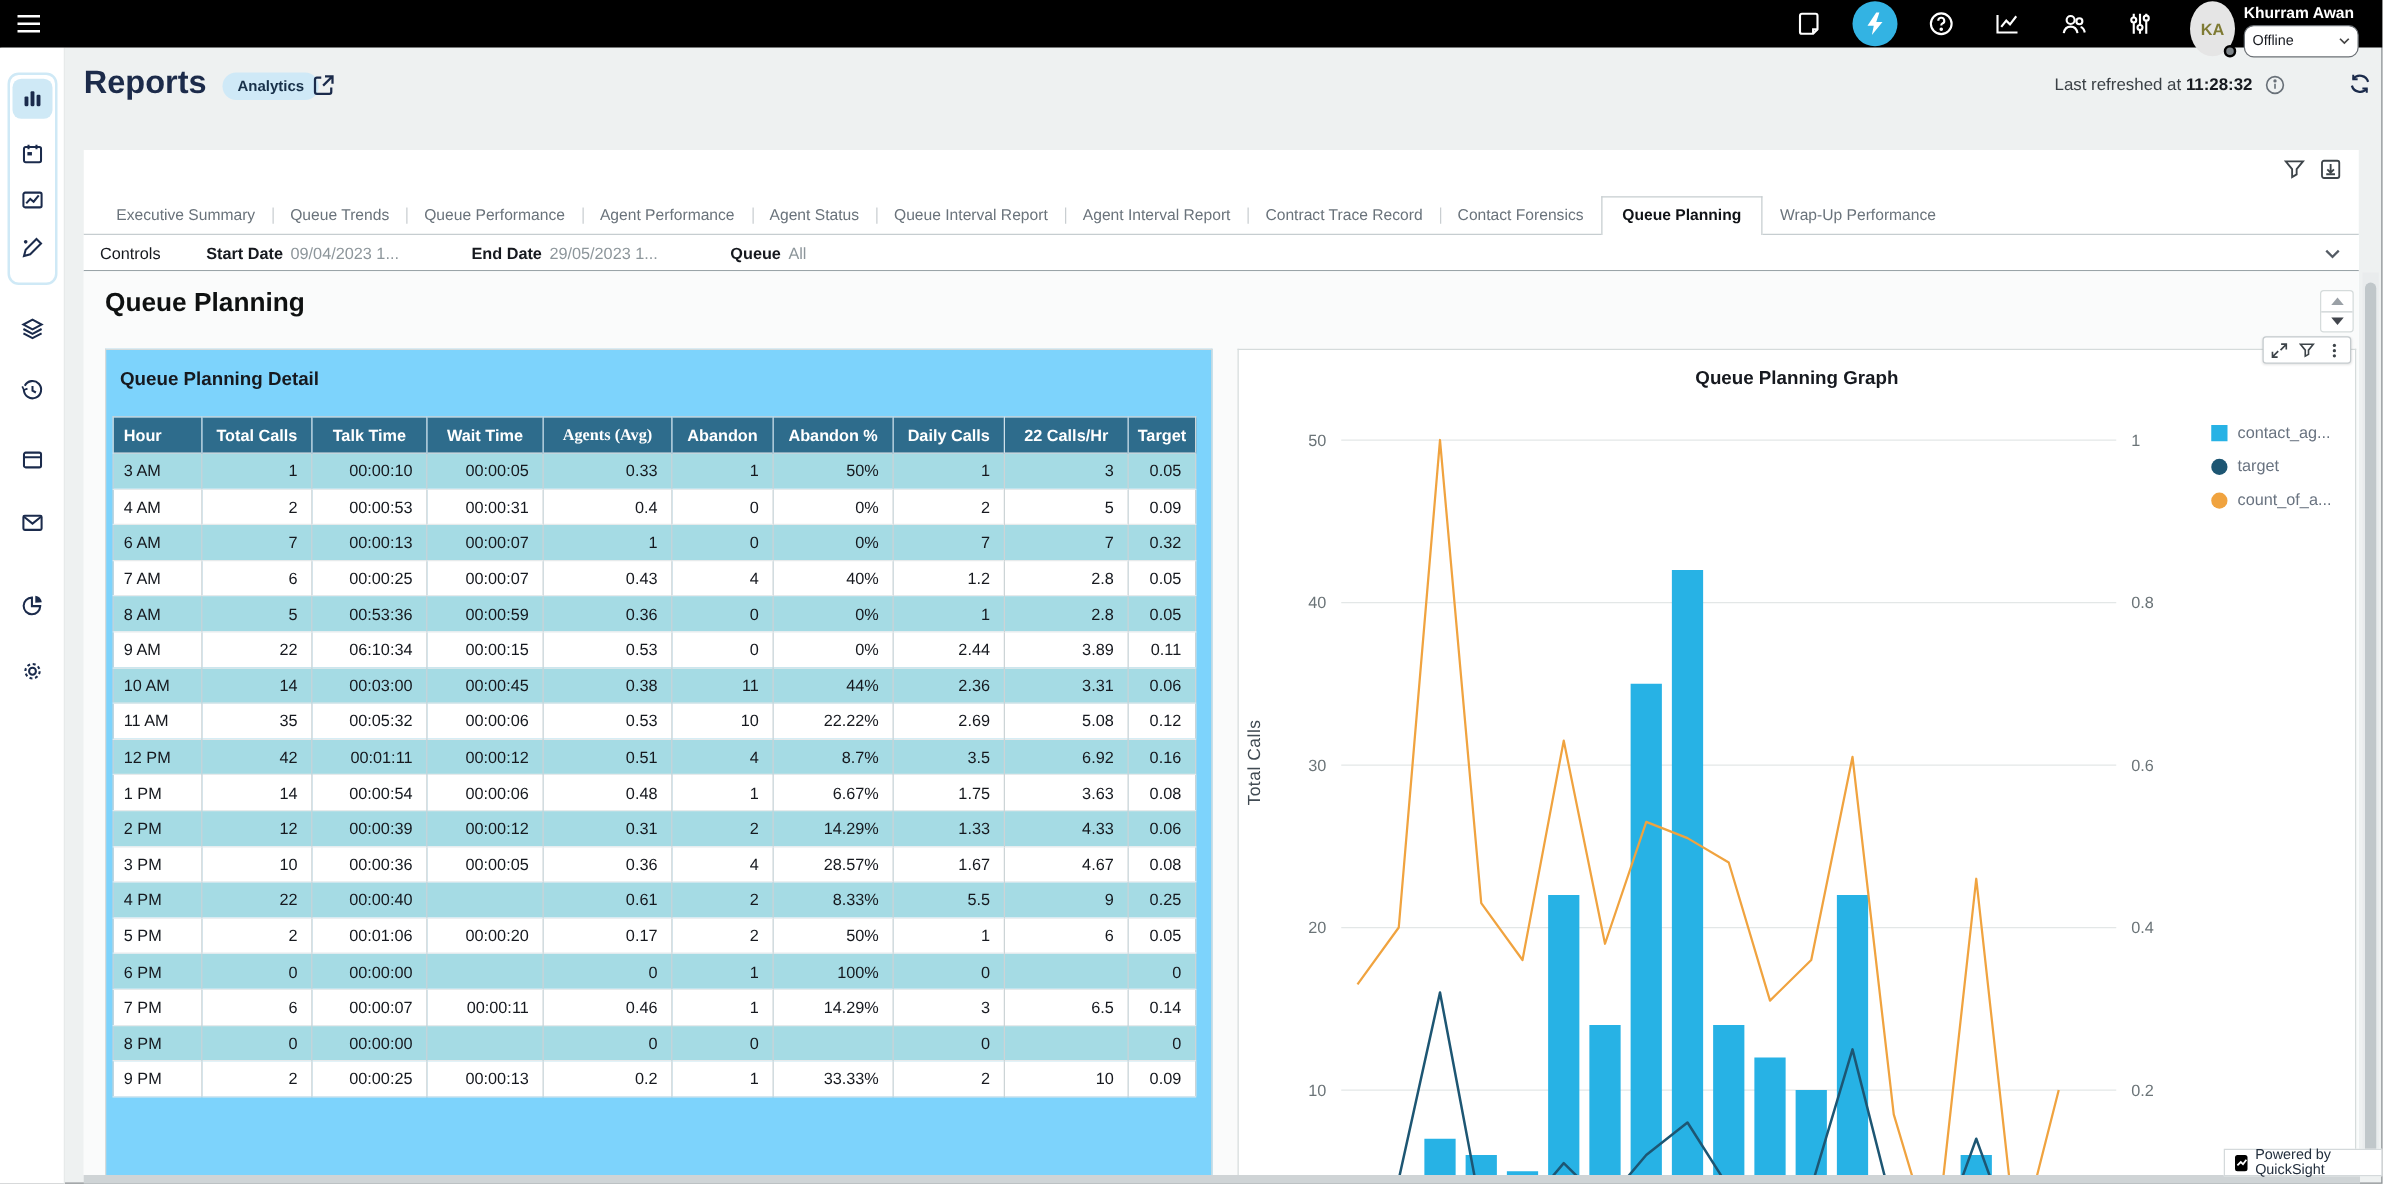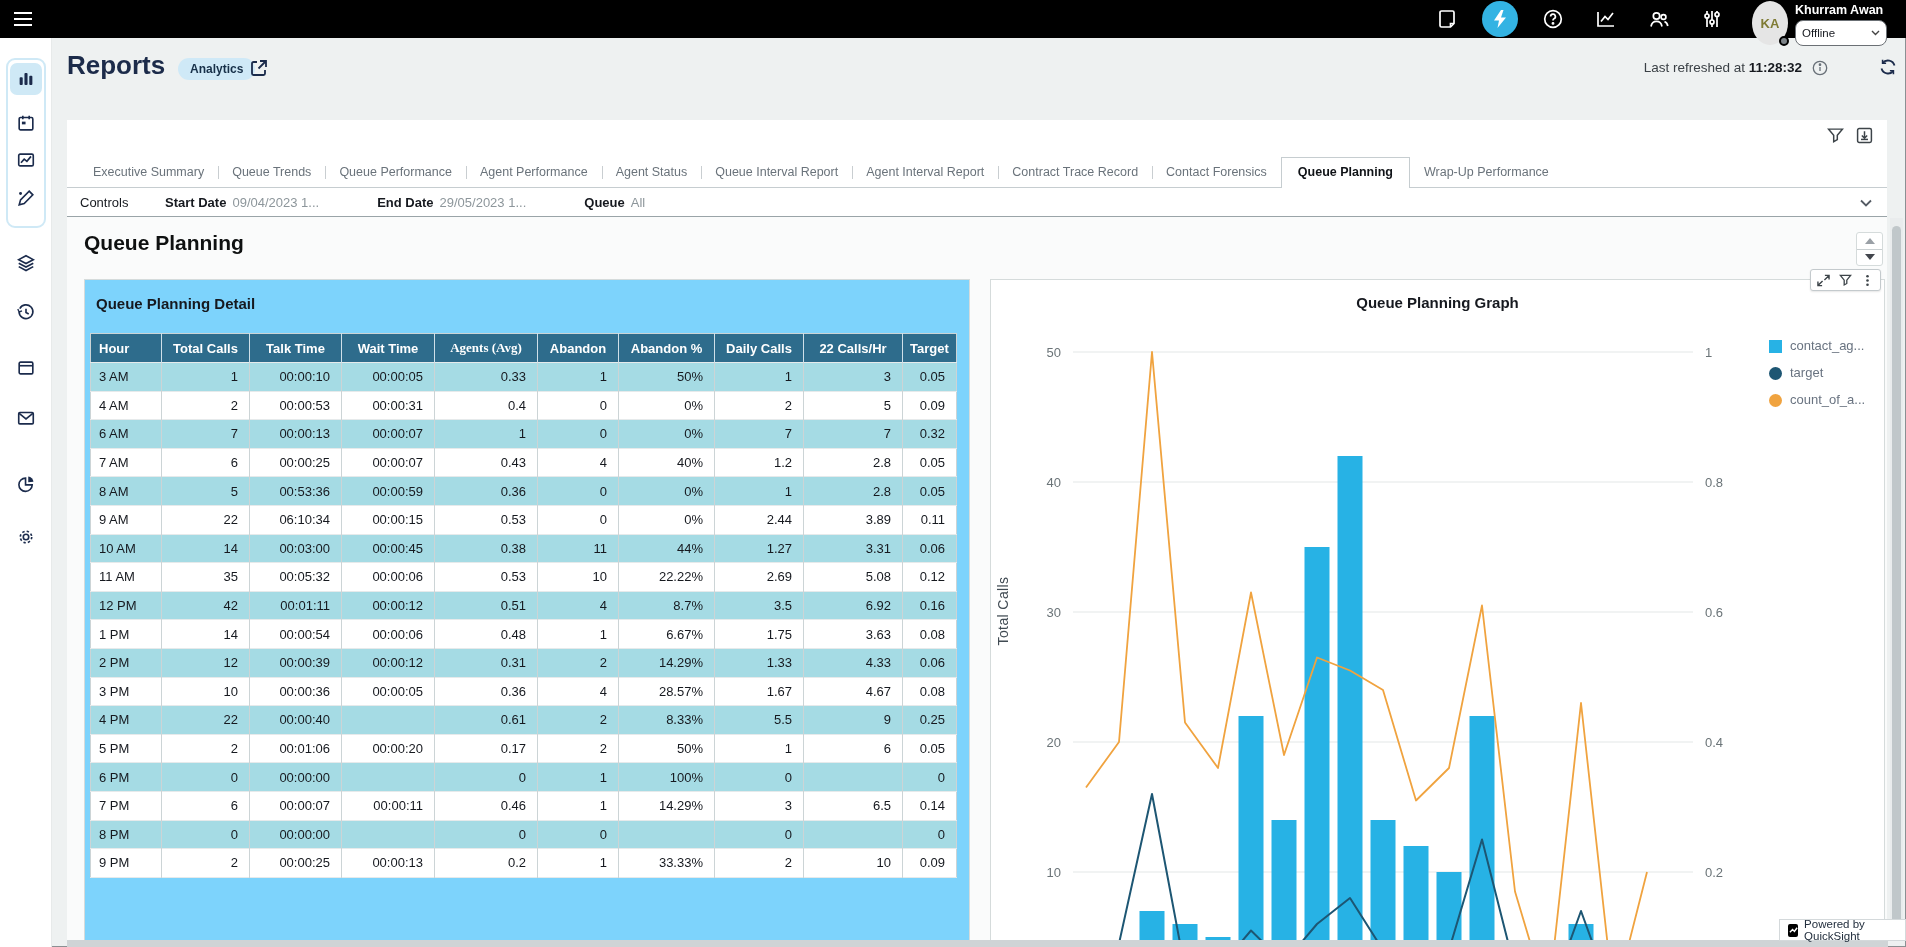--- a/index.html
+++ b/index.html
@@ -385,21 +385,21 @@
               <td>0.11</td>
             </tr>
             <tr class="odd">
               <td>10 AM</td>
               <td>14</td>
               <td>00:03:00</td>
               <td>00:00:45</td>
               <td>0.38</td>
               <td>11</td>
               <td>44%</td>
-              <td>1.27</td>
+              <td>2.36</td>
               <td>3.31</td>
               <td>0.06</td>
             </tr>
             <tr class="even">
               <td>11 AM</td>
               <td>35</td>
               <td>00:05:32</td>
               <td>00:00:06</td>
               <td>0.53</td>
               <td>10</td>

